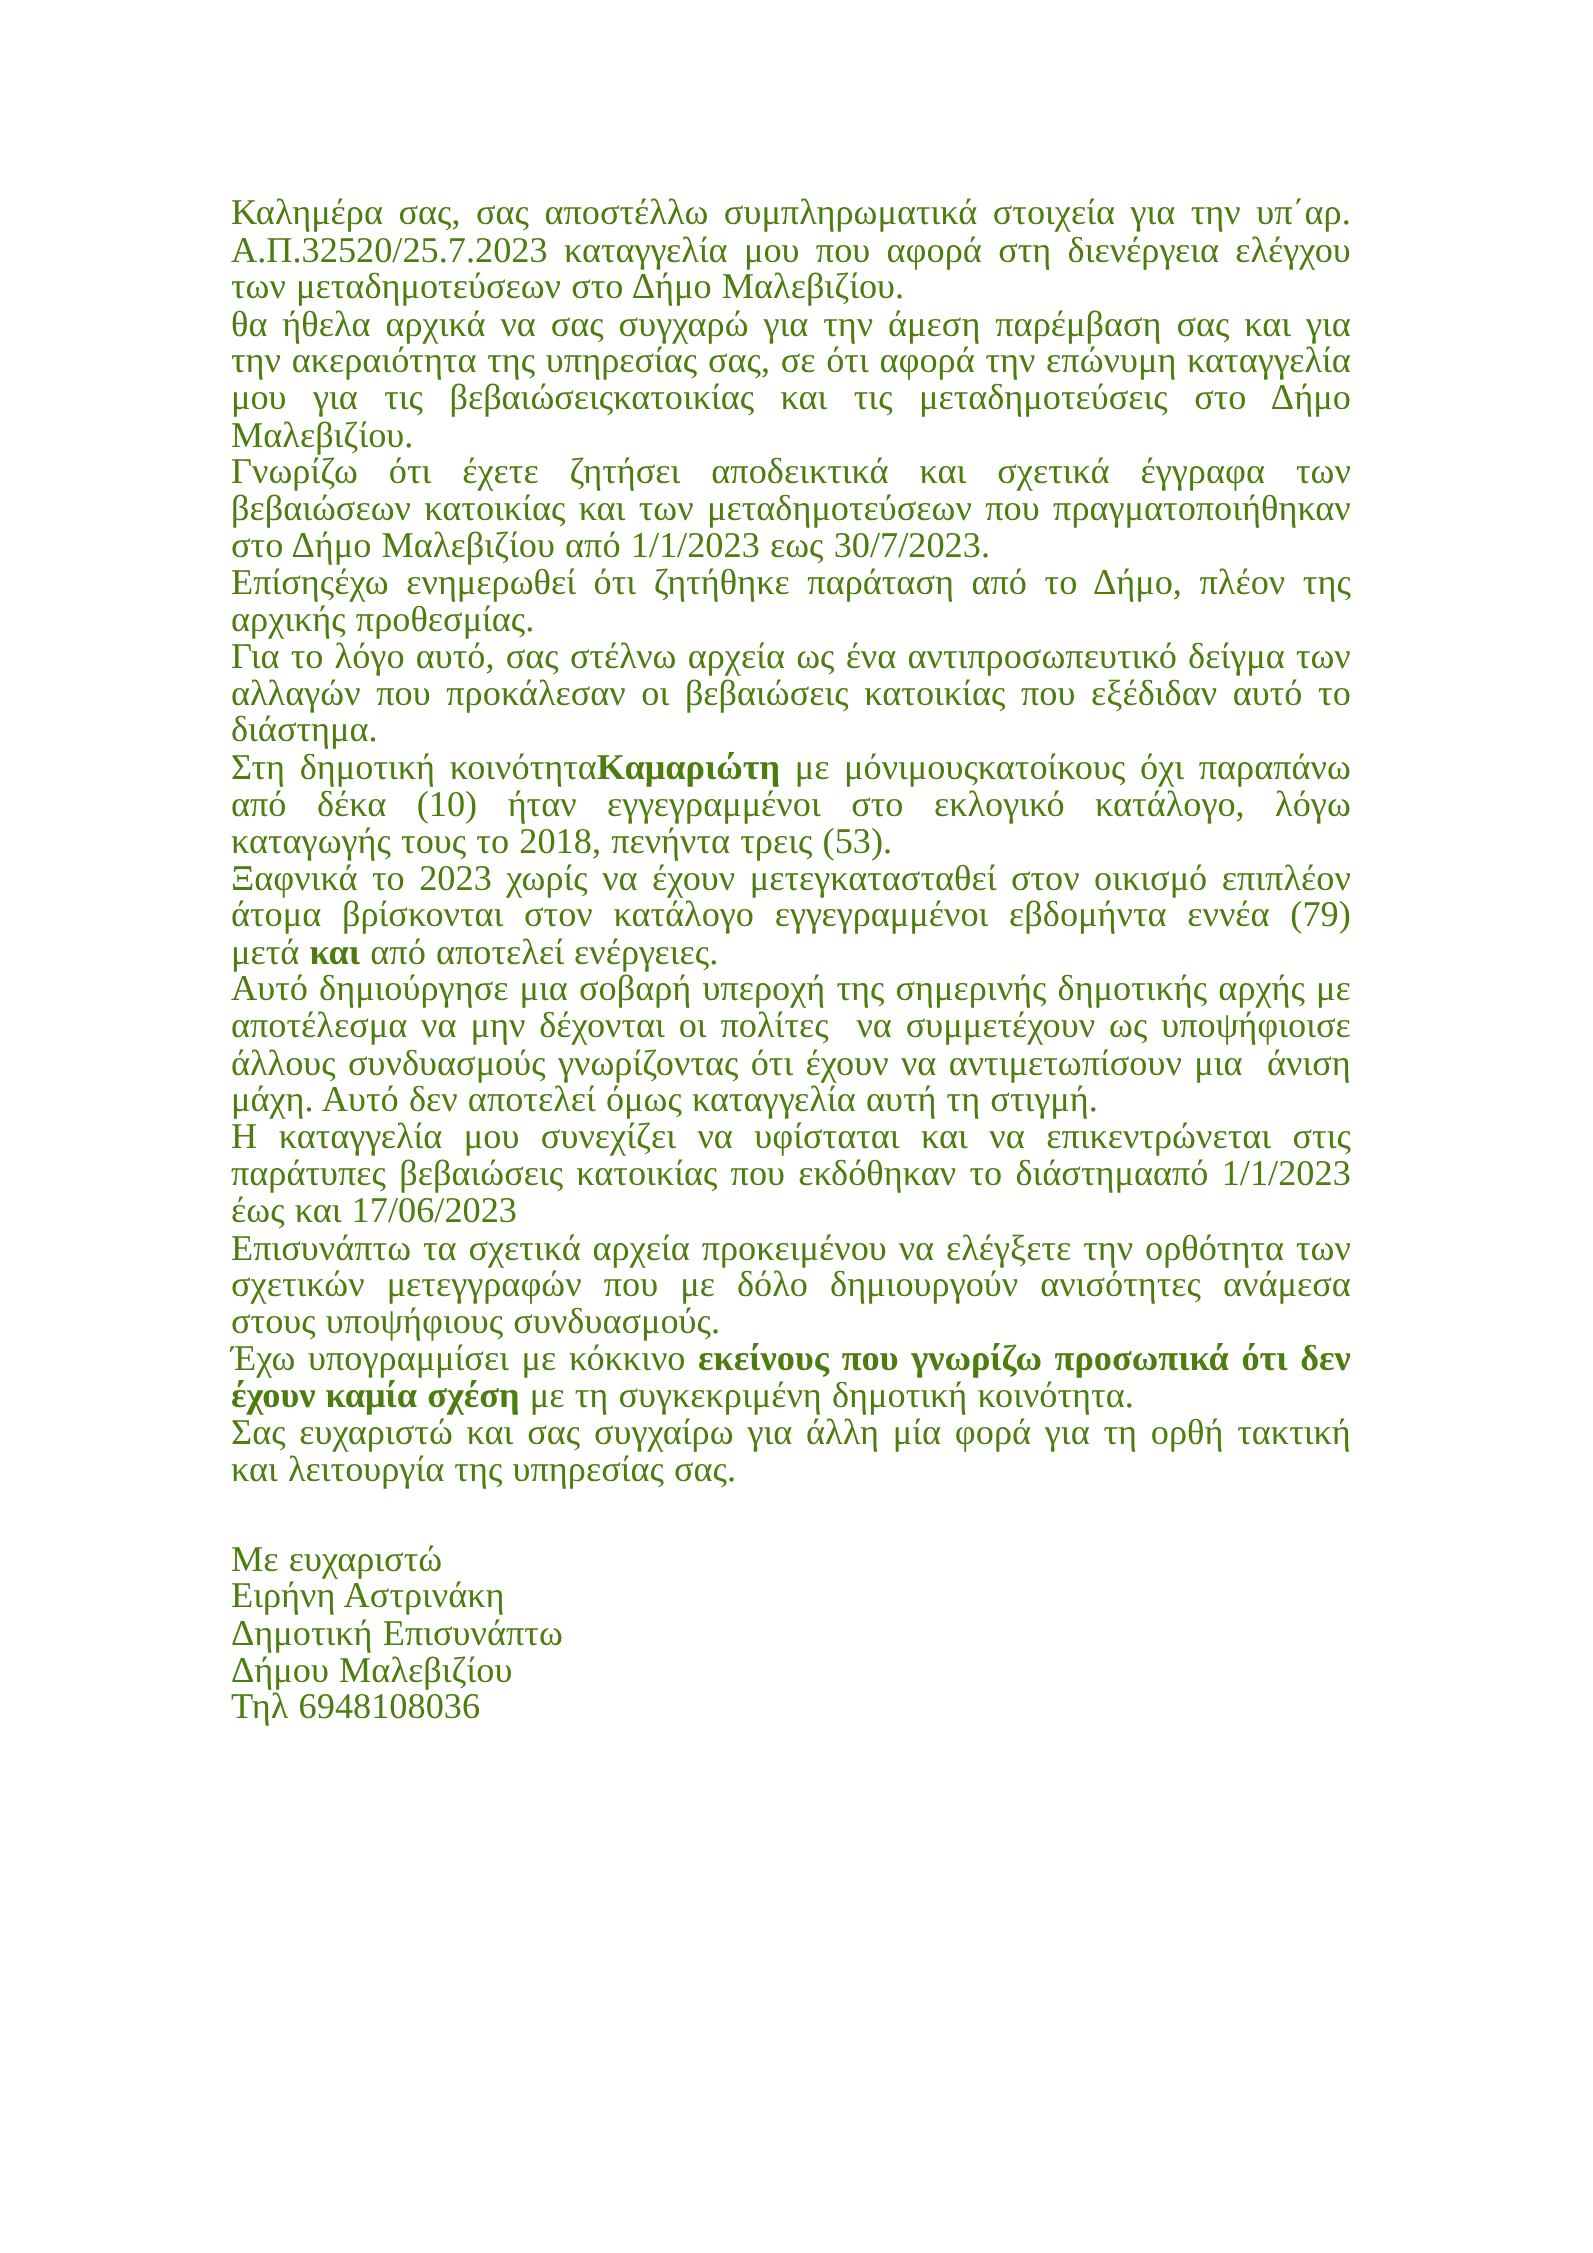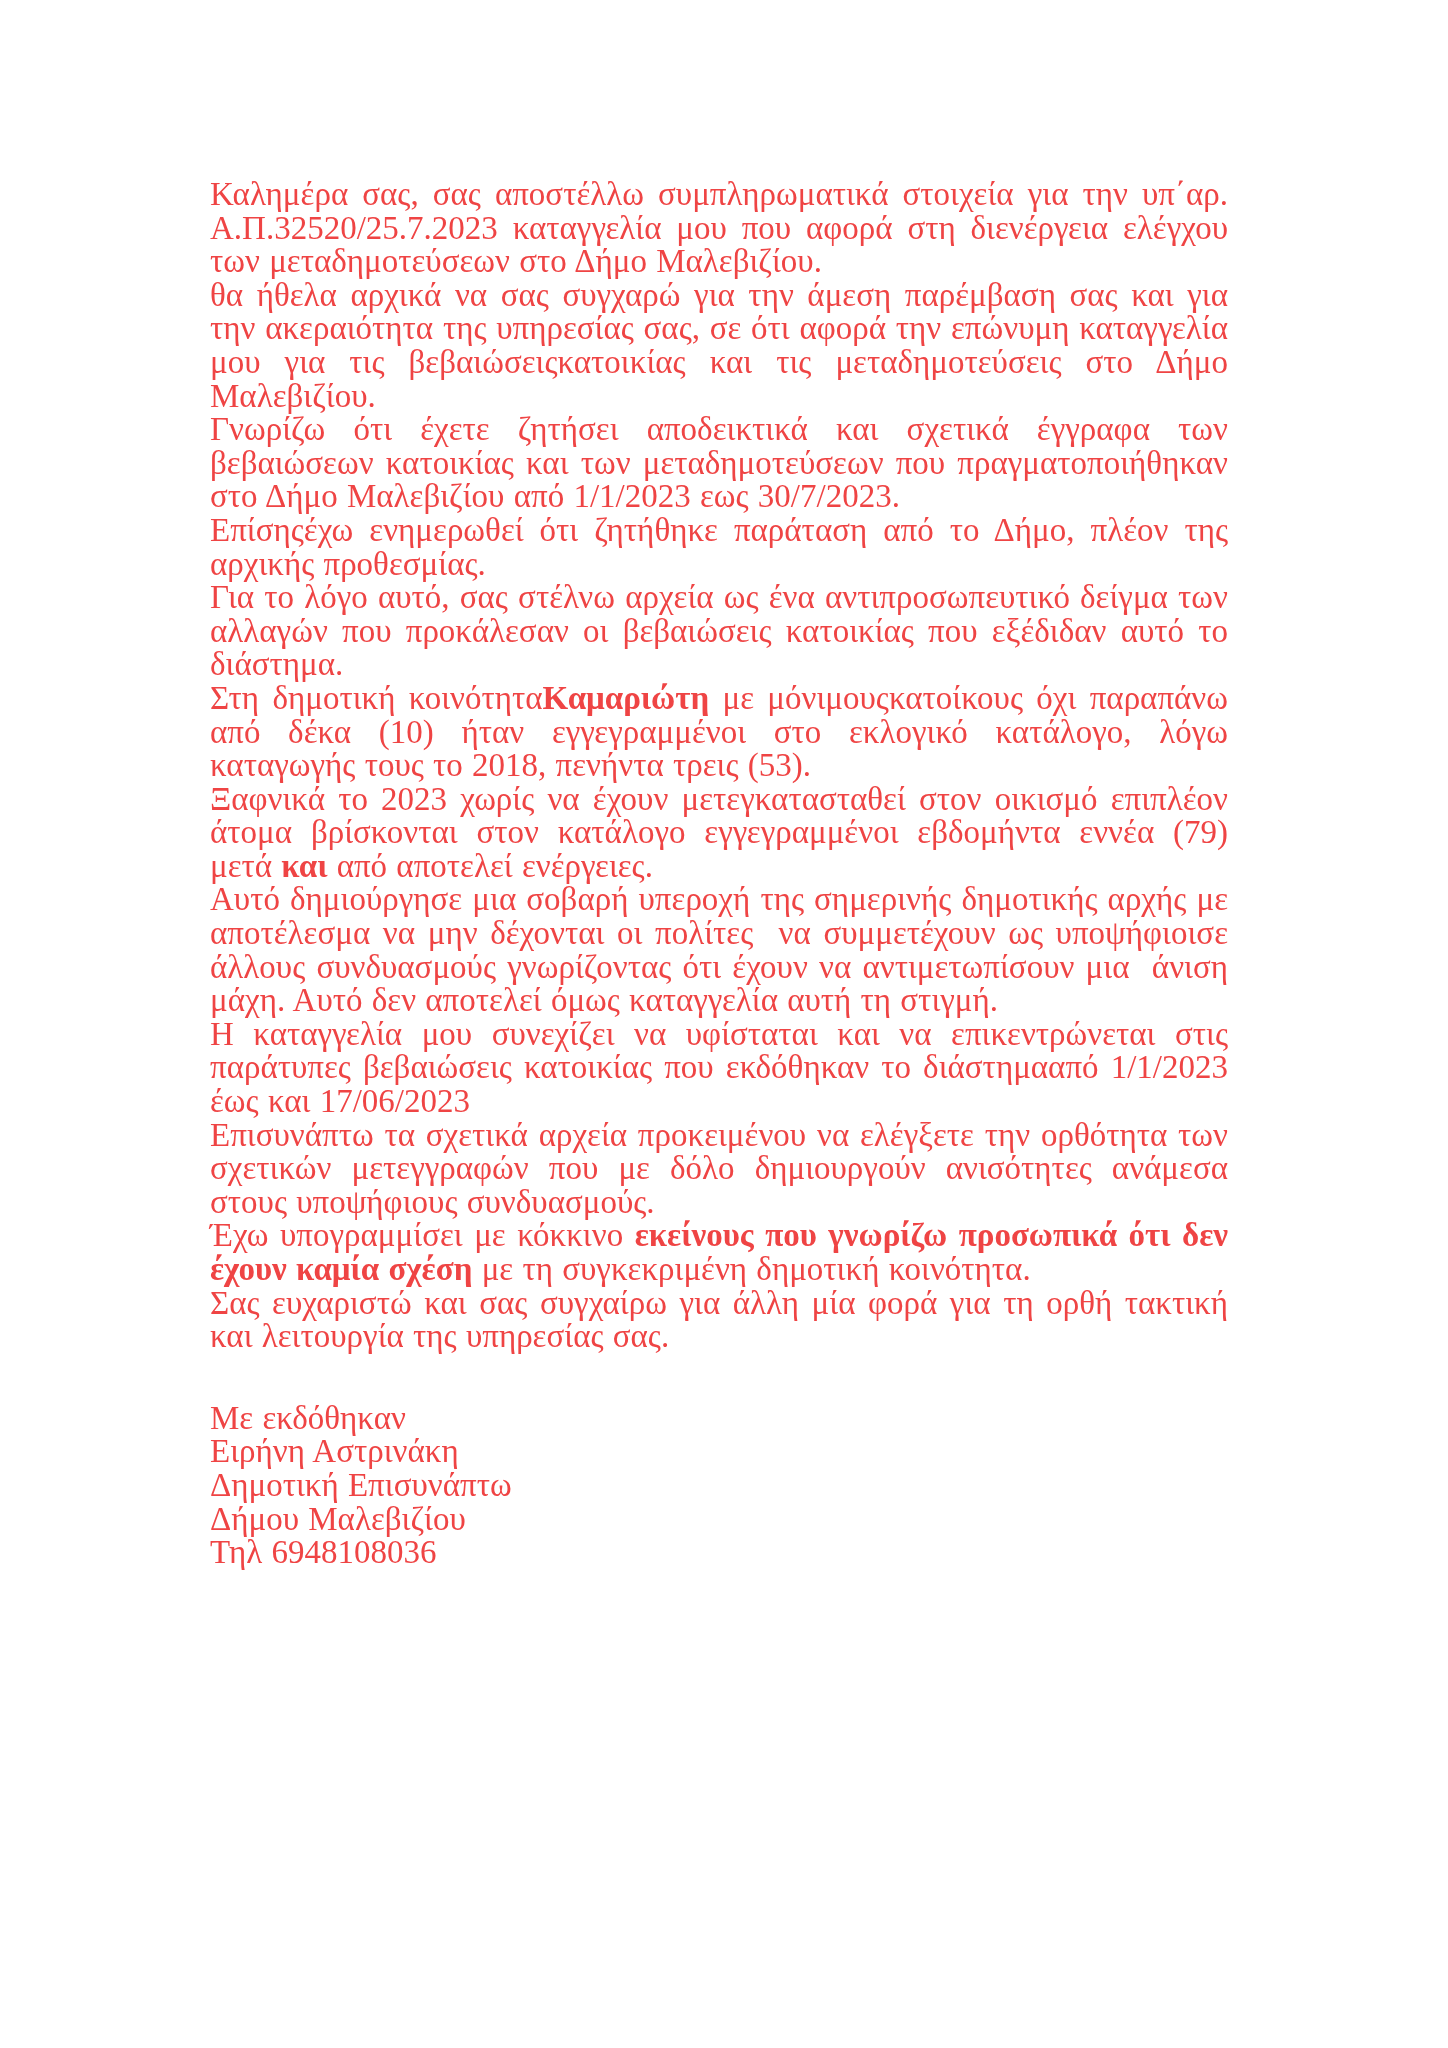--- a/index.html
+++ b/index.html
@@ -7,21 +7,21 @@
     padding: 0;
     background: #ffffff;
   }
   .page {
     position: relative;
     width: 1448px;
     height: 2048px;
     background: #ffffff;
     overflow: hidden;
     font-family: "Liberation Serif", "DejaVu Serif", serif;
-    color: #ef4444;
+    color: #4d7c0f;
   }
   .content {
     position: absolute;
     left: 210px;
     top: 178px;
     width: 1018px;
   }
   .content p {
     margin: 0;
     padding: 0;
@@ -54,20 +54,20 @@
         <p><span>Στη δημοτική κοινότητα</span><strong>Καμαριώτη</strong><span> με μόνιμους​κατοίκους όχι παραπάνω από δέκα (10) ήταν εγγεγραμμένοι στο εκλογικό κατάλογο, λόγω καταγωγής τους το 2018, πενήντα τρεις (53).</span></p>
         <p><span>Ξαφνικά το 2023 χωρίς να έχουν μετεγκατασταθεί στον οικισμό επιπλέον άτομα βρίσκονται&nbsp;στον κατάλογο εγγεγραμμένοι εβδομήντα εννέα (79) μετά </span><strong>και</strong><span> από αποτελεί ενέργειες.</span></p>
         <p><span>Αυτό δημιούργησε μια σοβαρή υπεροχή της σημερινής δημοτικής αρχής με αποτέλεσμα να μην δέχονται οι πολίτες &nbsp;να συμμετέχουν ως υποψήφιοι​σε άλλους συνδυασμούς γνωρίζοντας ότι έχουν να αντιμετωπίσουν μια &nbsp;άνιση μάχη. Αυτό δεν αποτελεί όμως καταγγελία αυτή τη στιγμή.</span></p>
         <p><span>Η καταγγελία μου συνεχίζει να υφίσταται και να επικεντρώνεται στις παράτυπες βεβαιώσεις κατοικίας που εκδόθηκαν το διάστημα​από 1/1/2023 έως και 17/06/2023</span></p>
         <p><span>Επισυνάπτω τα σχετικά αρχεία προκειμένου να ελέγξετε την ορθότητα των σχετικών μετεγγραφών που με δόλο δημιουργούν ανισότητες ανάμεσα στους υποψήφιους συνδυασμούς.</span></p>
         <p><span>Έχω υπογραμμίσει με κόκκινο </span><strong>εκείνους που γνωρίζω προσωπικά ότι δεν έχουν καμία σχέση</strong><span> με τη συγκεκριμένη δημοτική κοινότητα.</span></p>
         <p><span>Σας ευχαριστώ και σας συγχαίρω για άλλη μία φορά για τη ορθή τακτική και λειτουργία της υπηρεσίας σας.</span></p>
       </div>
     <div class="spacer"></div>
     <div class="closing">
-      <p>Με εκδόθηκαν</p>
+      <p>Με ευχαριστώ</p>
       <p>Ειρήνη Αστρινάκη</p>
       <p>Δημοτική Επισυνάπτω</p>
       <p>Δήμου Μαλεβιζίου</p>
       <p>Τηλ 6948108036</p>
     </div>
   </div>
 </div>
 
 </body></html>

